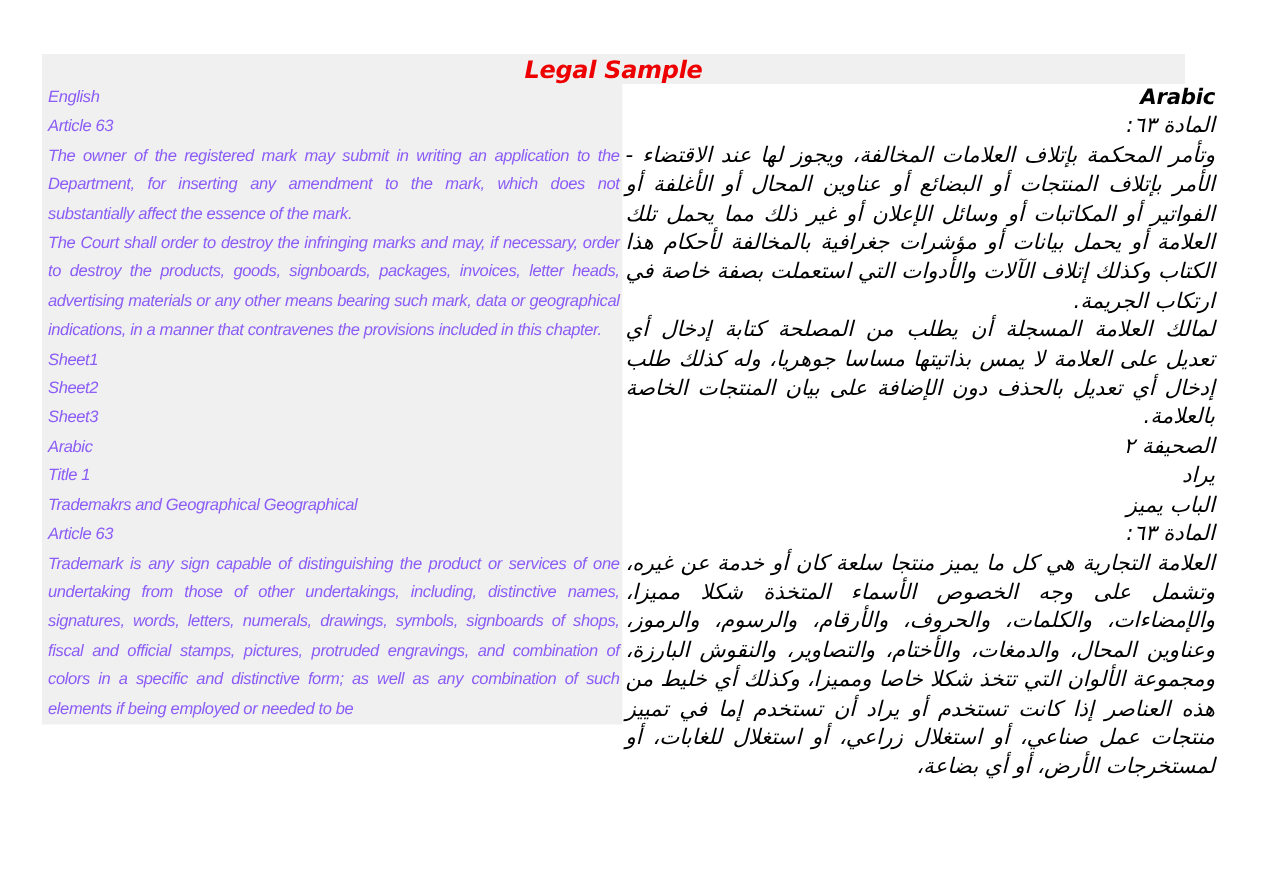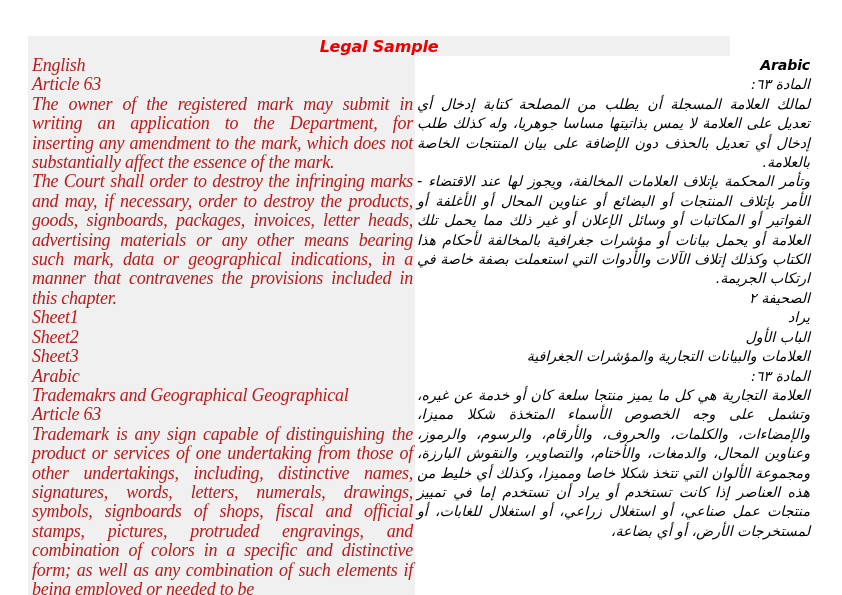--- a/index.html
+++ b/index.html
@@ -19,21 +19,21 @@
     width: 842px;
     height: 595px;
     background: #ffffff;
   }
 
   
   .title-bar {
     position: absolute;
     left: 28px;
     top: 36px;
-    width: 702px;
+    width: 762px;
     height: 22px;
     background: #f0f0f0;
   }
   .doc-title {
     position: absolute;
     left: 0;
     top: 0;
     width: 100%;
     text-align: center;
     font-family: "DejaVu Sans", sans-serif;
@@ -63,25 +63,25 @@
   }
   .col-ar {
     width: 403px;
     background: #ffffff;
     box-sizing: border-box;
     padding: 0 8px 0 2px;
   }
 
   .en-line,
   .en-para {
-    font-family: Liberation Serif, serif;
+    font-family: Liberation Sans, sans-serif;
     font-style: italic;
-    font-size: 18px;
+    font-size: 11px;
     line-height: 19.4px;
-    color: #b91c1c;
+    color: #8b5cf6;
     margin: 0;
     letter-spacing: -0.25px;
   }
   .en-para {
     text-align: justify;
     text-justify: inter-word;
   }
   .en-line {
     text-align: left;
     white-space: nowrap;
@@ -128,32 +128,32 @@
 
     <div class="col-en" style="background: rgb(240, 240, 240);">
       <div class="en-line">English</div>
       <div class="en-line">Article 63</div>
       <p class="en-para">The owner of the registered mark may submit in writing an application to the Department, for inserting any amendment to the mark, which does not substantially affect the essence of the mark.</p>
       <p class="en-para">The Court shall order to destroy the infringing marks and may, if necessary, order to destroy the products, goods, signboards, packages, invoices, letter heads, advertising materials or any other means bearing such mark, data or geographical indications, in a manner that contravenes the provisions included in this chapter.</p>
       <div class="en-line">Sheet1</div>
       <div class="en-line">Sheet2</div>
       <div class="en-line">Sheet3</div>
       <div class="en-line">Arabic</div>
+      <div class="en-line">Title 1</div>
       <div class="en-line">Trademakrs and Geographical Geographical</div>
       <div class="en-line">Article 63</div>
       <p class="en-para">Trademark is any sign capable of distinguishing the product or services of one undertaking from those of other undertakings, including, distinctive names, signatures, words, letters, numerals, drawings, symbols, signboards of shops, fiscal and official stamps, pictures, protruded engravings, and combination of colors in a specific and distinctive form; as well as any combination of such elements if being employed or needed to be</p>
     </div>
 
     <div class="col-ar">
       <div class="ar-line ar-latin">Arabic</div>
       <div class="ar-line">المادة ٦٣:</div>
+      <p class="ar-para">وتأمر المحكمة بإتلاف العلامات المخالفة، ويجوز لها عند الاقتضاء - الأمر بإتلاف المنتجات أو البضائع أو عناوين المحال أو الأغلفة أو الفواتير أو المكاتبات أو وسائل الإعلان أو غير ذلك مما يحمل تلك العلامة أو يحمل بيانات أو مؤشرات جغرافية بالمخالفة لأحكام هذا الكتاب وكذلك إتلاف الآلات والأدوات التي استعملت بصفة خاصة في ارتكاب الجريمة.</p>
       <p class="ar-para">لمالك العلامة المسجلة أن يطلب من المصلحة كتابة إدخال أي تعديل على العلامة لا يمس بذاتيتها مساسا جوهريا، وله كذلك طلب إدخال أي تعديل بالحذف دون الإضافة على بيان المنتجات الخاصة بالعلامة.</p>
-      <p class="ar-para">وتأمر المحكمة بإتلاف العلامات المخالفة، ويجوز لها عند الاقتضاء - الأمر بإتلاف المنتجات أو البضائع أو عناوين المحال أو الأغلفة أو الفواتير أو المكاتبات أو وسائل الإعلان أو غير ذلك مما يحمل تلك العلامة أو يحمل بيانات أو مؤشرات جغرافية بالمخالفة لأحكام هذا الكتاب وكذلك إتلاف الآلات والأدوات التي استعملت بصفة خاصة في ارتكاب الجريمة.</p>
       <div class="ar-line">الصحيفة ٢</div>
       <div class="ar-line">يراد</div>
-      <div class="ar-line">الباب الأول</div>
-      <div class="ar-line">العلامات والبيانات التجارية والمؤشرات الجغرافية</div>
+      <div class="ar-line">الباب يميز</div>
       <div class="ar-line">المادة ٦٣:</div>
       <p class="ar-para">العلامة التجارية هي كل ما يميز منتجا سلعة كان أو خدمة عن غيره، وتشمل على وجه الخصوص الأسماء المتخذة شكلا مميزا، والإمضاءات، والكلمات، والحروف، والأرقام، والرسوم، والرموز، وعناوين المحال، والدمغات، والأختام، والتصاوير، والنقوش البارزة، ومجموعة الألوان التي تتخذ شكلا خاصا ومميزا، وكذلك أي خليط من هذه العناصر إذا كانت تستخدم أو يراد أن تستخدم إما في تمييز منتجات عمل صناعي، أو استغلال زراعي، أو استغلال للغابات، أو لمستخرجات الأرض، أو أي بضاعة،</p>
     </div>
 
   </div>
 </div>
 
 </body></html>

